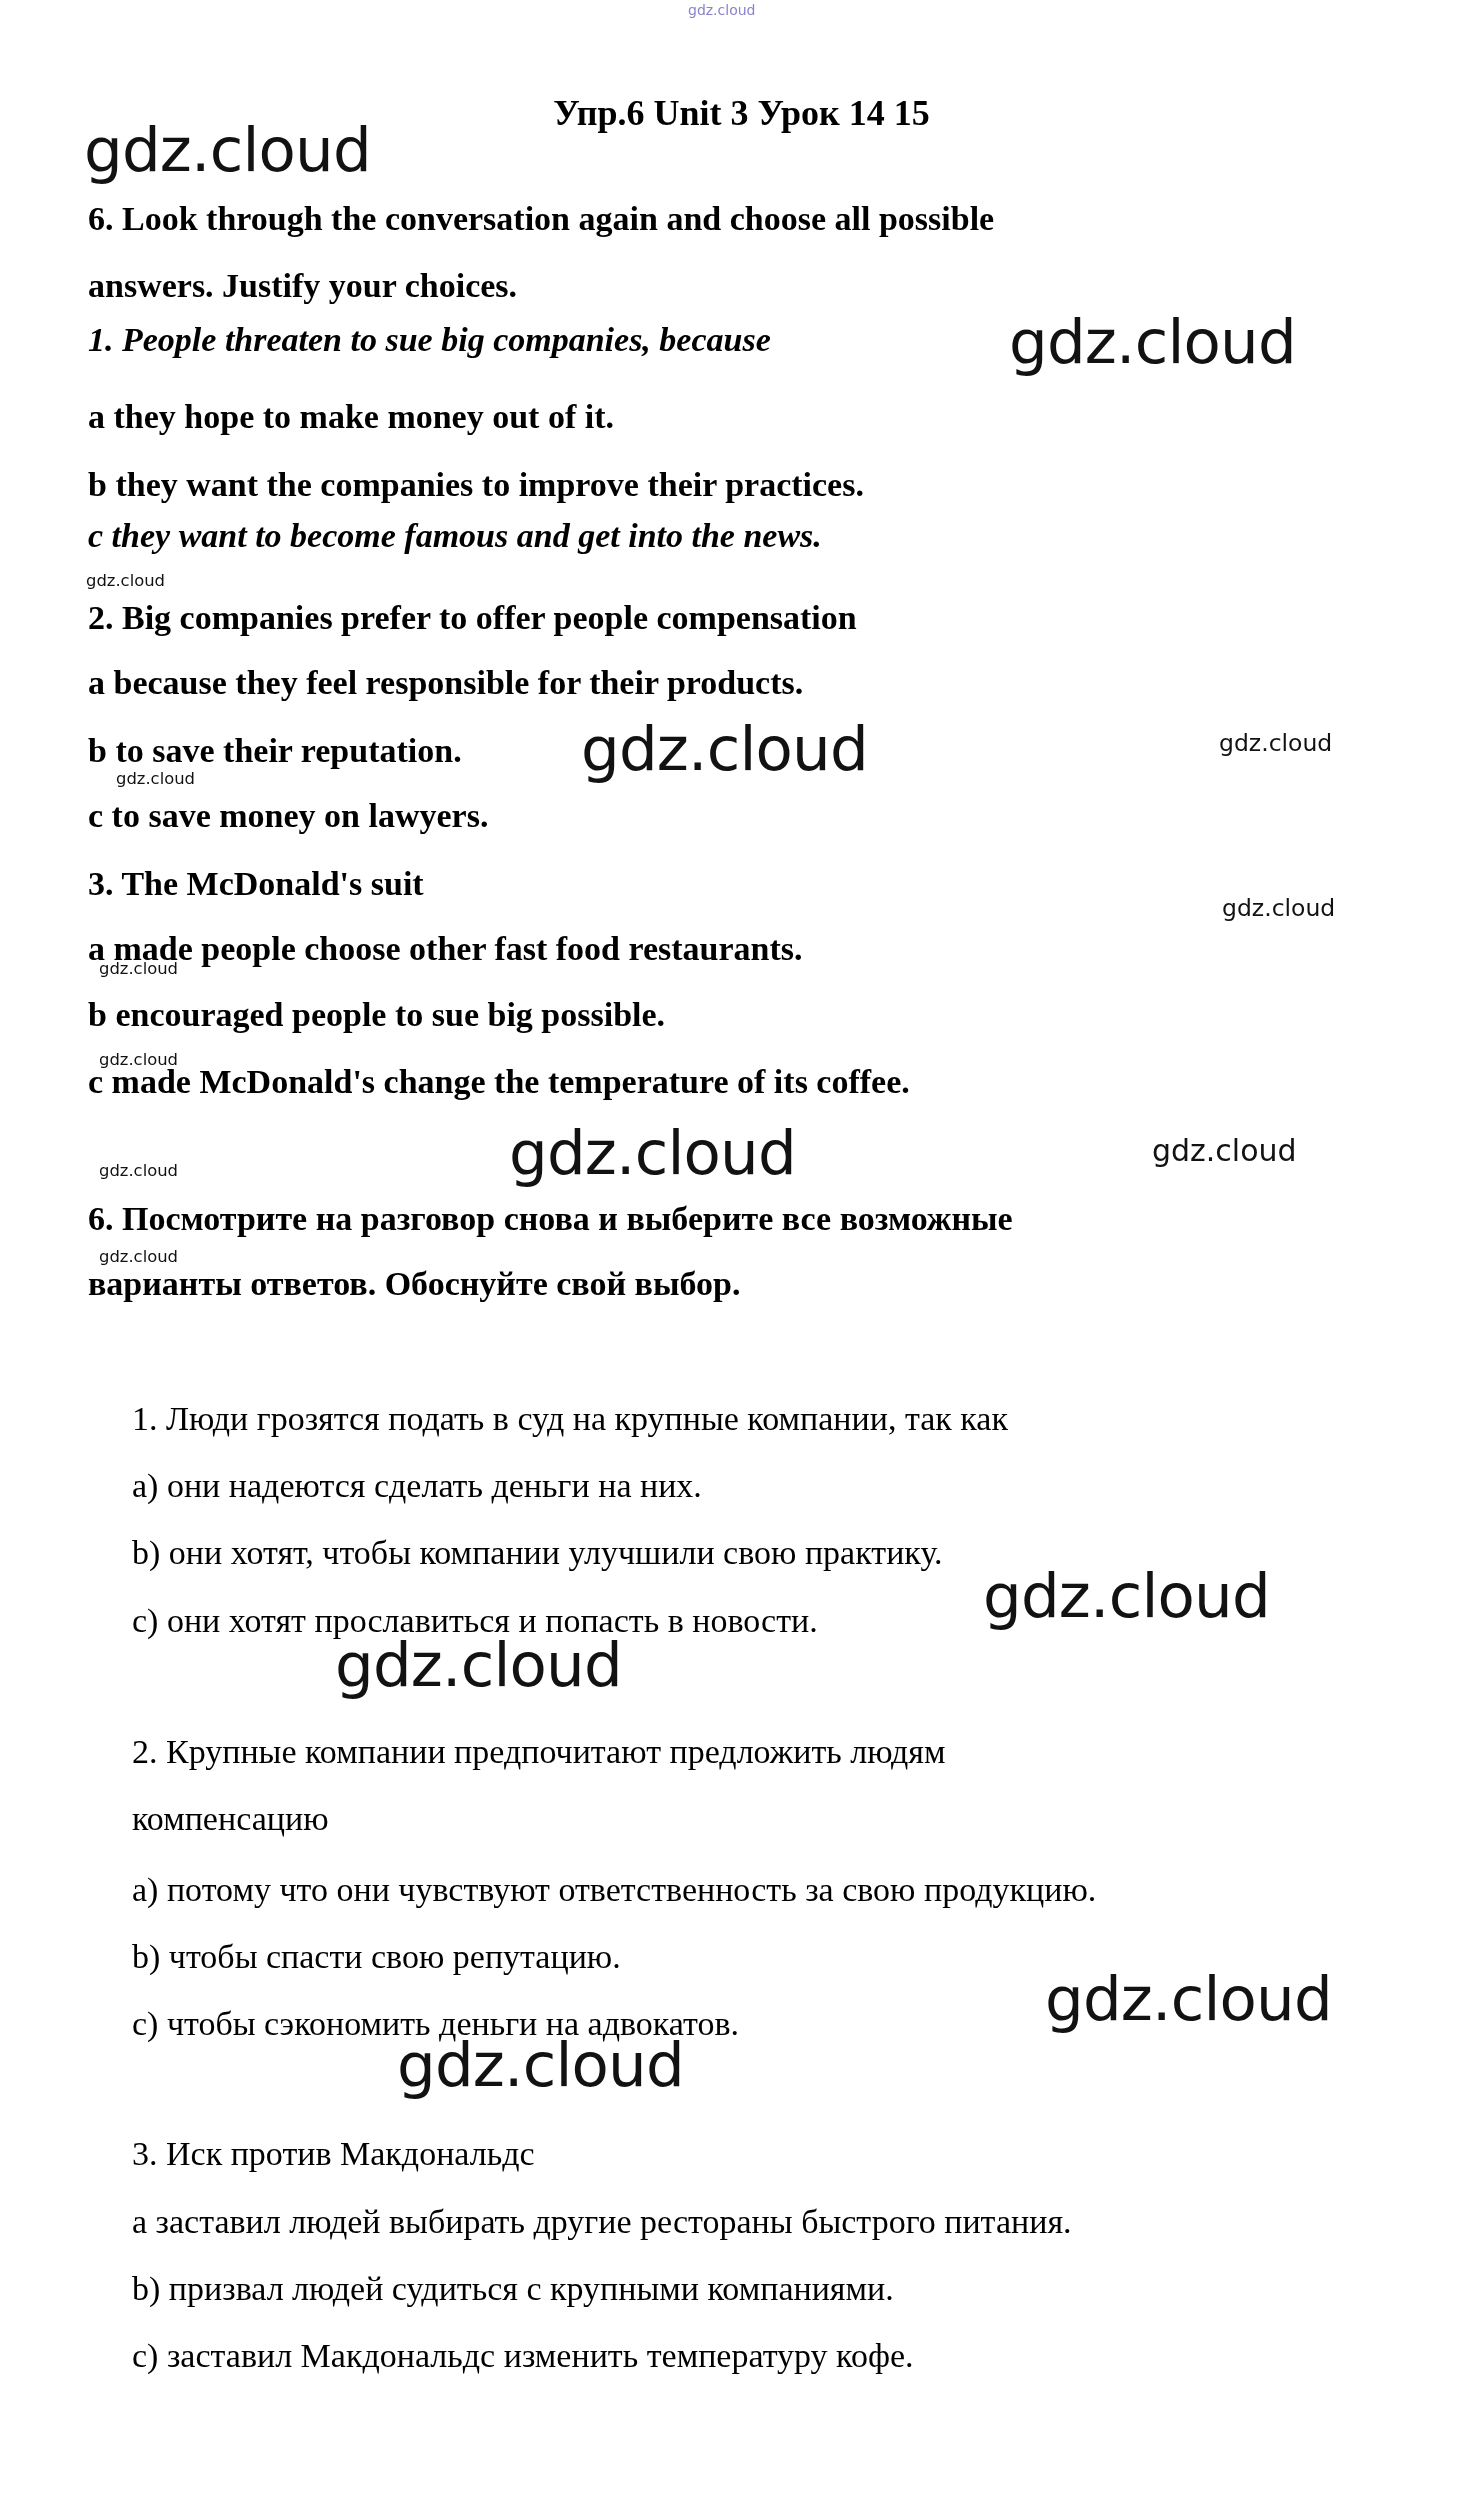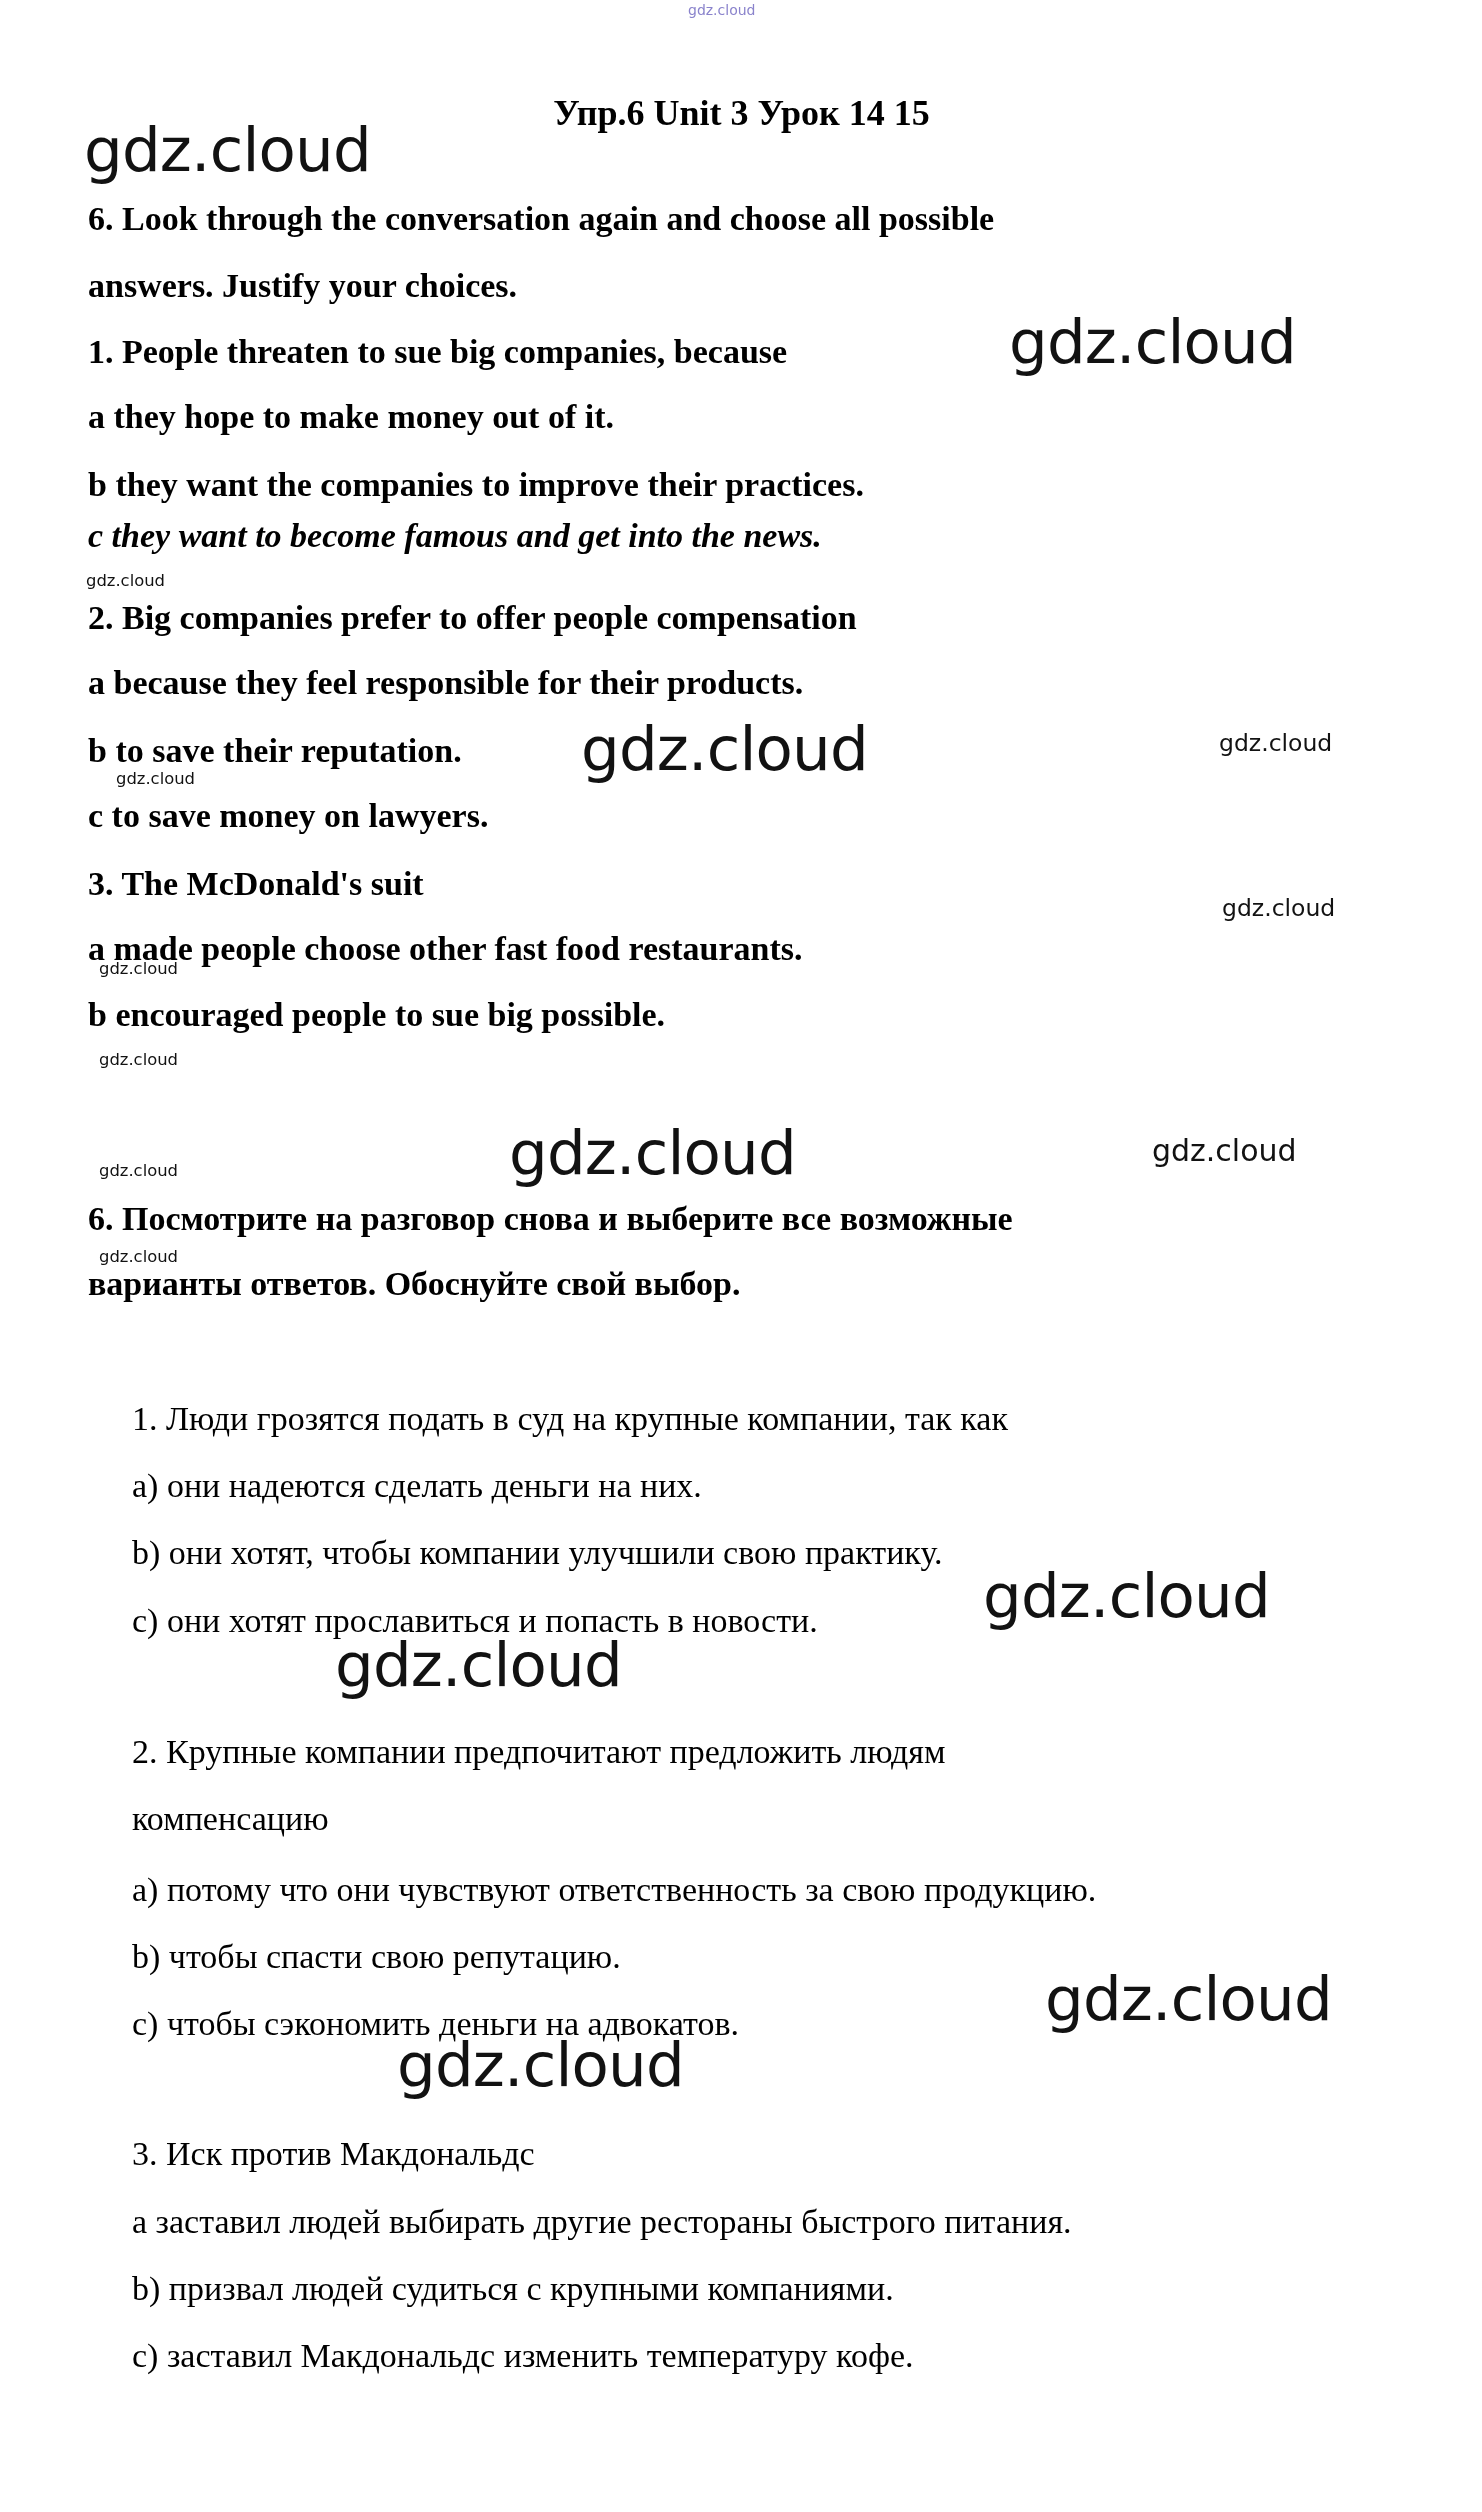--- a/index.html
+++ b/index.html
@@ -55,31 +55,32 @@
   <span class="wm wm-xs" style="top:1249px;left:99px;">gdz.cloud</span>
   <span class="wm wm-lg" style="top:1565px;left:983px;">gdz.cloud</span>
   <span class="wm wm-lg" style="top:1634px;left:335px;">gdz.cloud</span>
   <span class="wm wm-lg" style="top:1968px;left:1045px;">gdz.cloud</span>
   <span class="wm wm-lg" style="top:2034px;left:397px;">gdz.cloud</span>
 
   <h1 class="title">Упр.6 Unit 3 Урок 14 15</h1>
 
   <div class="line bold" style="top:199px;">6. Look through the conversation again and choose all possible</div>
   <div class="line bold" style="top:266px;">answers. Justify your choices.</div>
-  <div class="line bold" style="top:332px;">1. People threaten to sue big companies, because</div>
+  <div class="line bold" style="top:320px;font-style:italic;">1. People threaten to sue big companies, because</div>
   <div class="line bold" style="top:397px;">a they hope to make money out of it.</div>
   <div class="line bold" style="top:465px;">b they want the companies to improve their practices.</div>
   <div class="line bold" style="top:516px;font-style:italic;">c they want to become famous and get into the news.</div>
   <div class="line bold" style="top:598px;">2. Big companies prefer to offer people compensation</div>
   <div class="line bold" style="top:663px;">a because they feel responsible for their products.</div>
   <div class="line bold" style="top:731px;">b to save their reputation.</div>
   <div class="line bold" style="top:796px;">c to save money on lawyers.</div>
   <div class="line bold" style="top:864px;">3. The McDonald's suit</div>
   <div class="line bold" style="top:929px;">a made people choose other fast food restaurants.</div>
   <div class="line bold" style="top:995px;">b encouraged people to sue big possible.</div>
+  <div class="line bold" style="top:1062px;">c made McDonald's change the temperature of its coffee.</div>
 
   <div class="line bold" style="top:1199px;">6. Посмотрите на разговор снова и выберите все возможные</div>
   <div class="line bold" style="top:1264px;">варианты ответов. Обоснуйте свой выбор.</div>
 
   <div class="line reg" style="top:1399px;">1. Люди грозятся подать в суд на крупные компании, так как</div>
   <div class="line reg" style="top:1466px;">a) они надеются сделать деньги на них.</div>
   <div class="line reg" style="top:1533px;">b) они хотят, чтобы компании улучшили свою практику.</div>
   <div class="line reg" style="top:1601px;">c) они хотят прославиться и попасть в новости.</div>
   <div class="line reg" style="top:1732px;">2. Крупные компании предпочитают предложить людям</div>
   <div class="line reg" style="top:1799px;">компенсацию</div>

